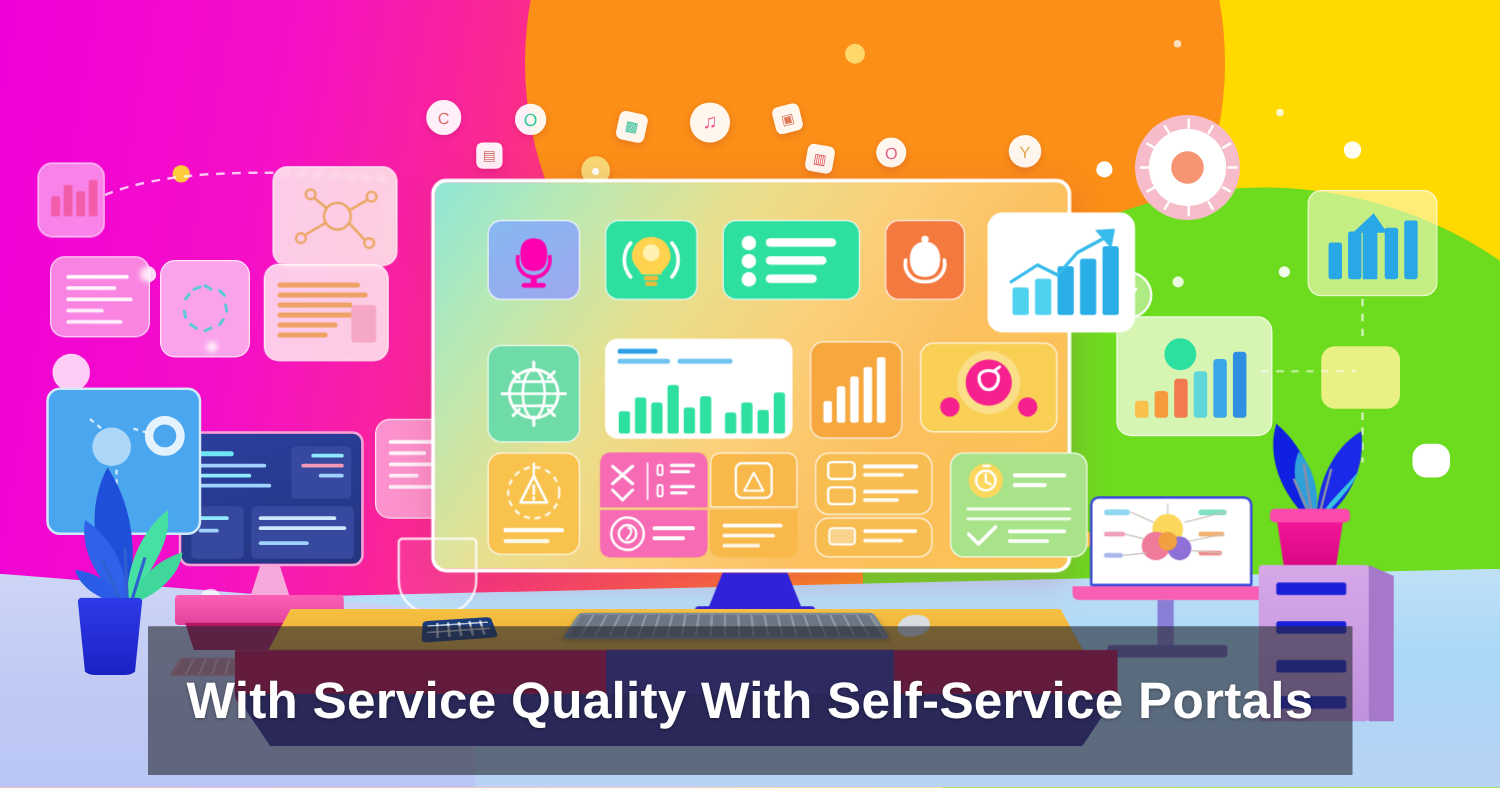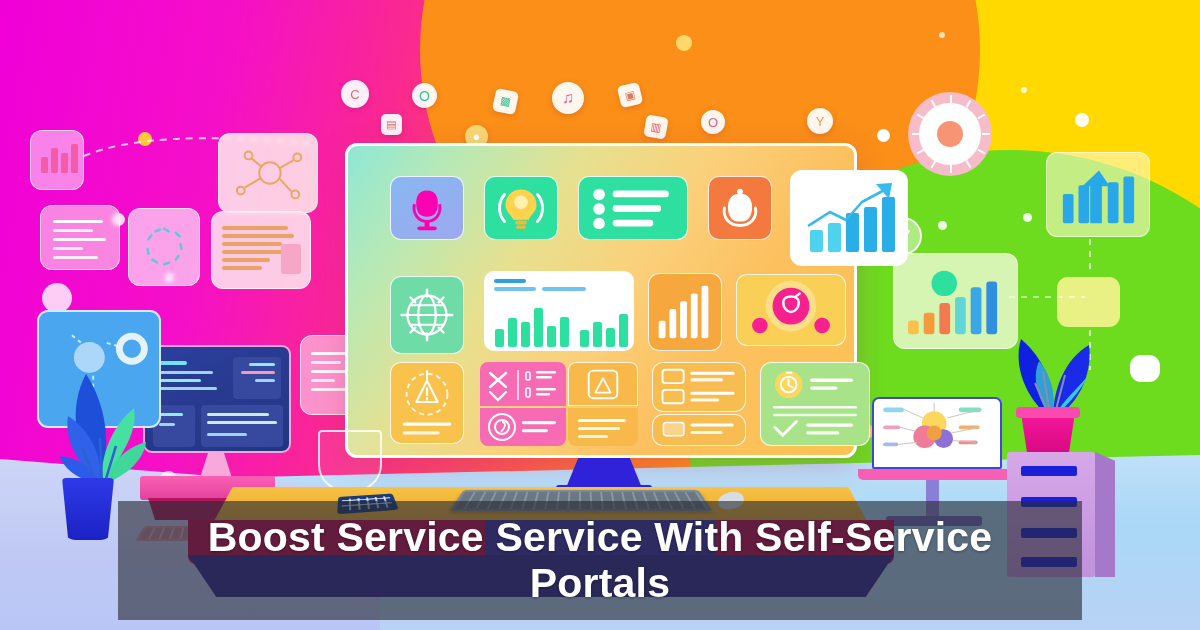--- a/index.html
+++ b/index.html
@@ -808,16 +808,16 @@
     </div>
   <div class="kbd">
       <div class="kbd-keys"></div>
     </div>
   <div class="mouse"></div>
   <div class="desk-body"></div>
   <div class="desk-notch"></div>
   <div class="desk-shadow"></div>
 
   <div class="title-overlay">
-    <div class="title-text">Boost Service Service With Self-Service Portals</div>
+    <div class="title-text">With Service Quality With Self-Service Portals</div>
   </div>
 
 </div>
 
 </body></html>

